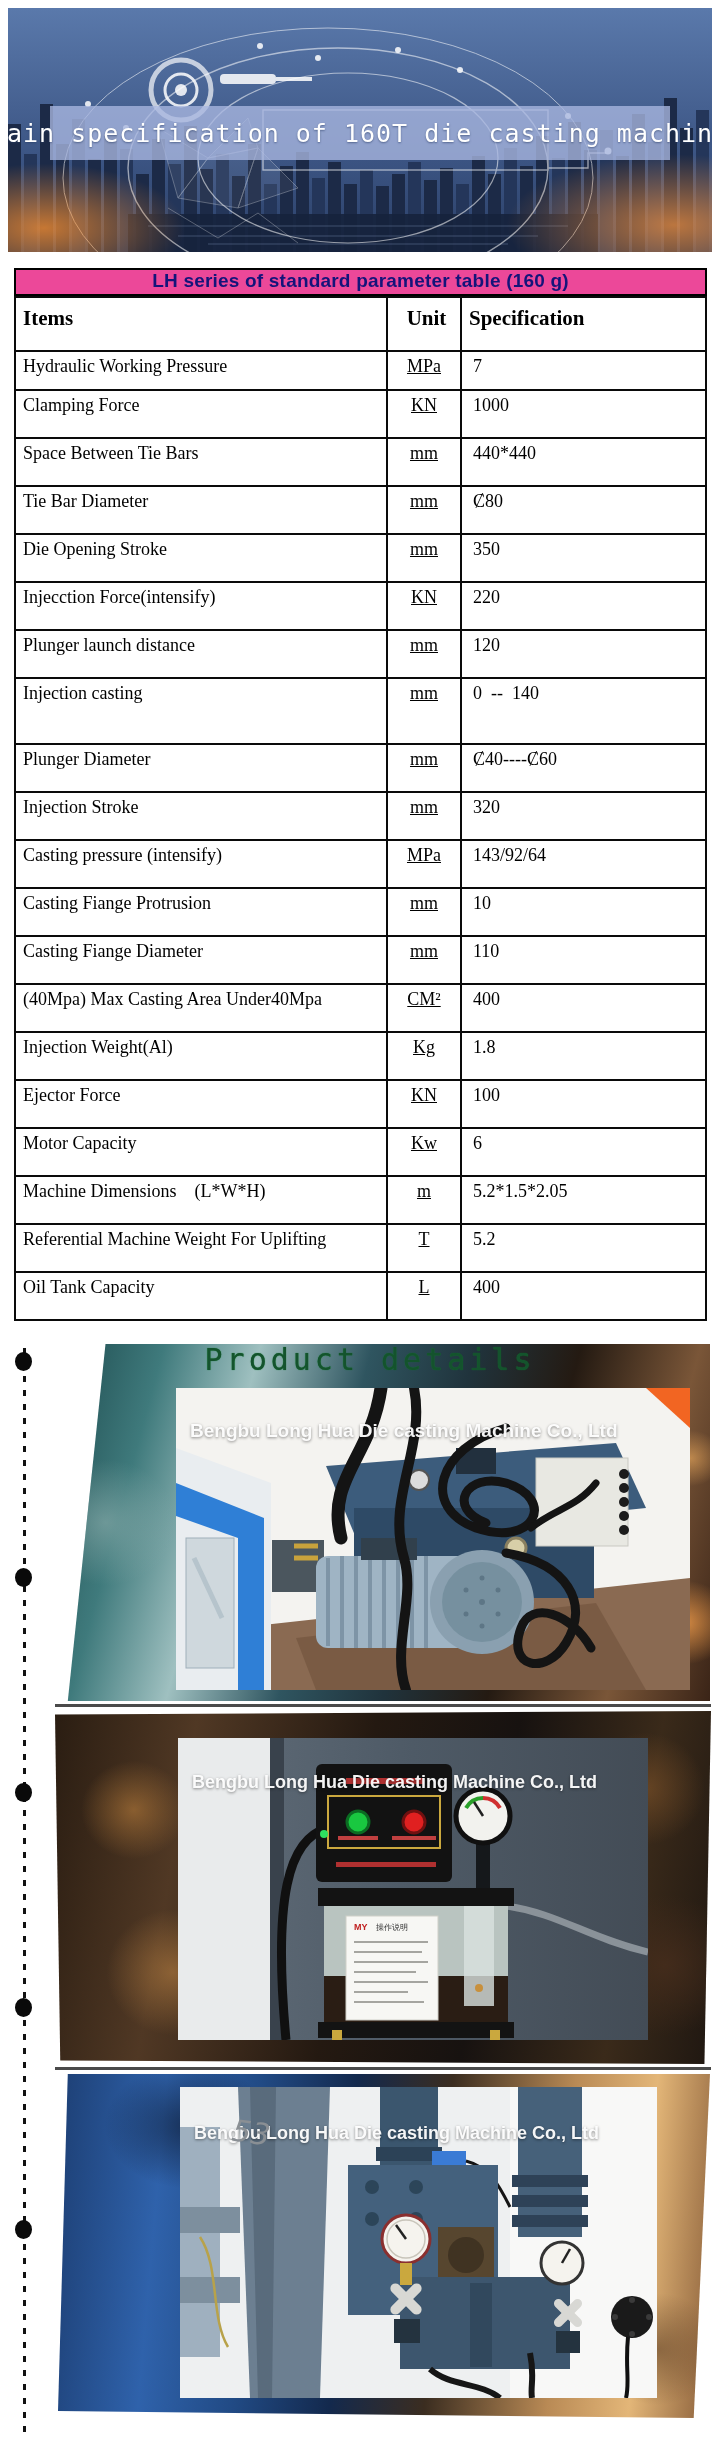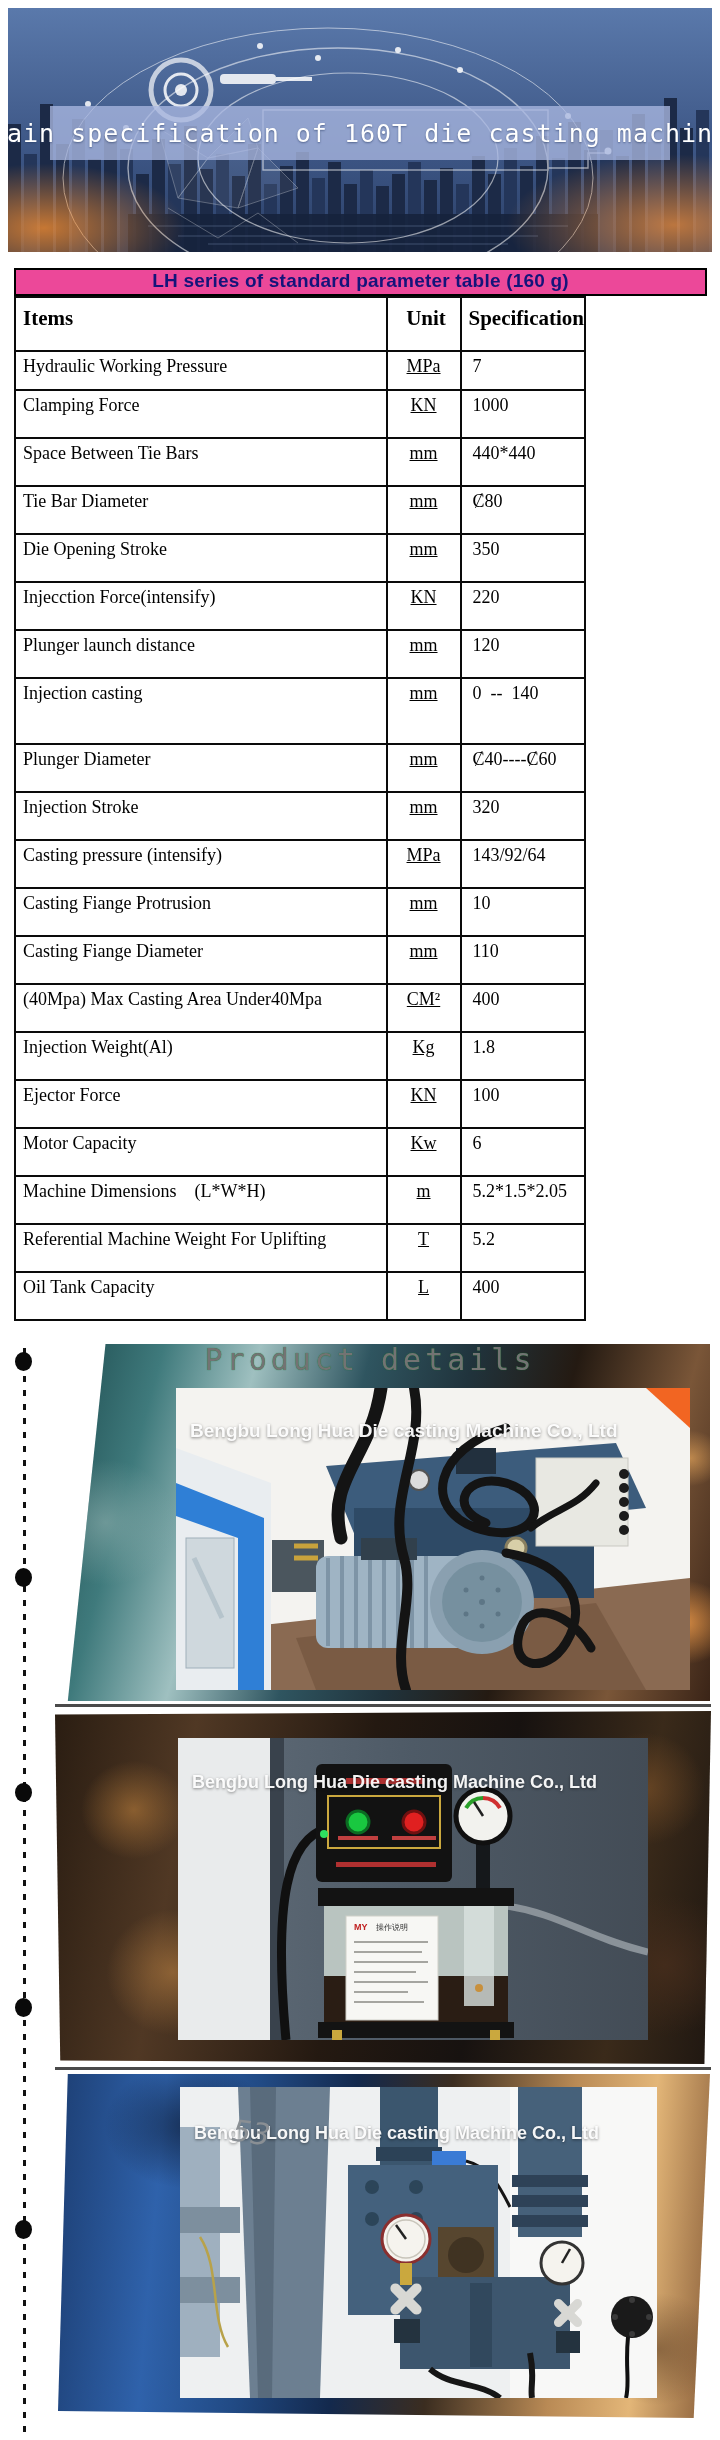--- a/index.html
+++ b/index.html
@@ -18,21 +18,21 @@
     background:radial-gradient(ellipse at 30% 70%,rgba(255,145,45,.75),rgba(255,145,45,0) 65%);}
   #glow-right{right:-40px;top:140px;width:260px;height:110px;
     background:radial-gradient(ellipse at 70% 70%,rgba(255,150,60,.7),rgba(255,150,60,0) 65%);}
 
   
   #table-title-bar{position:absolute;left:14px;top:268px;width:689px;height:24px;
     background:#ec4899;border:2px solid #000;display:flex;align-items:flex-start;justify-content:center;}
   #table-title{font-size:19px;font-weight:bold;color:#14147a;letter-spacing:.2px;}
 
   
-  #spec-table{position:absolute;left:14px;top:296px;width:572px;border-collapse:collapse;
+  #spec-table{position:absolute;left:14px;top:296px;width:693px;border-collapse:collapse;
     font-family:"Liberation Serif",serif;color:#000;}
   #spec-table th,#spec-table td{border:2px solid #0a0a0a;vertical-align:top;white-space:pre-wrap;}
   #spec-table th{font-size:21px;font-weight:bold;text-align:left;height:44px;padding:8px 0 0 7px;}
   #spec-table th.u{text-align:center;padding-left:5px;}
   #spec-table td{font-size:18px;height:42px;padding:4px 0 0 7px;}
   #spec-table td.u{text-align:center;padding-left:0;width:72px;text-decoration:underline;}
   #spec-table td.s{padding-left:11px;}
   #spec-table col.c-items{width:372px;} #spec-table col.c-unit{width:74px;}
   #spec-table tbody tr:nth-child(1) td{height:33px;}
   #spec-table tbody tr:nth-child(8) td{height:60px;}
@@ -59,21 +59,21 @@
     background:
       radial-gradient(120px 90px at 20% 15%,rgba(10,20,40,.6),rgba(10,20,40,0) 70%),
       radial-gradient(90px 80px at 92% 80%,rgba(90,60,35,.55),rgba(90,60,35,0) 70%),
       linear-gradient(95deg,#1d3f74 0%,#2f62ab 16%,#214a84 30%,#13294d 44%,#3b2d20 58%,#b98a55 76%,#e3b678 88%,#8a5f3a 100%);}
   .panel-sep{position:absolute;left:55px;width:656px;height:10px;background:#fff;}
   .panel-sep > div{margin-top:3px;height:3px;background:#4a4a4a;}
   #sep-1{top:1701px;} #sep-2{top:2064px;}
 
   #details-title{position:absolute;left:150px;top:1342px;width:440px;text-align:center;
     font-family:"DejaVu Sans Mono",monospace;font-size:30px;letter-spacing:4px;
-    color:#737373;text-shadow:0 0 1px #0f7a2a;white-space:nowrap;}
+    color:#14532d;text-shadow:0 0 1px #0f7a2a;white-space:nowrap;}
 
   
   #dotted-line{position:absolute;left:23px;top:1348px;width:3px;height:1086px;
     background:repeating-linear-gradient(to bottom,#111 0 6px,transparent 6px 14px);}
   .timeline-dot{position:absolute;left:15px;width:17px;height:19px;border-radius:50%;background:#0a0a0a;}
 
   
   .photo{position:absolute;overflow:hidden;background:#fff;}
   #photo-1{left:176px;top:1388px;width:514px;height:302px;}
   #photo-2{left:178px;top:1738px;width:470px;height:302px;}

